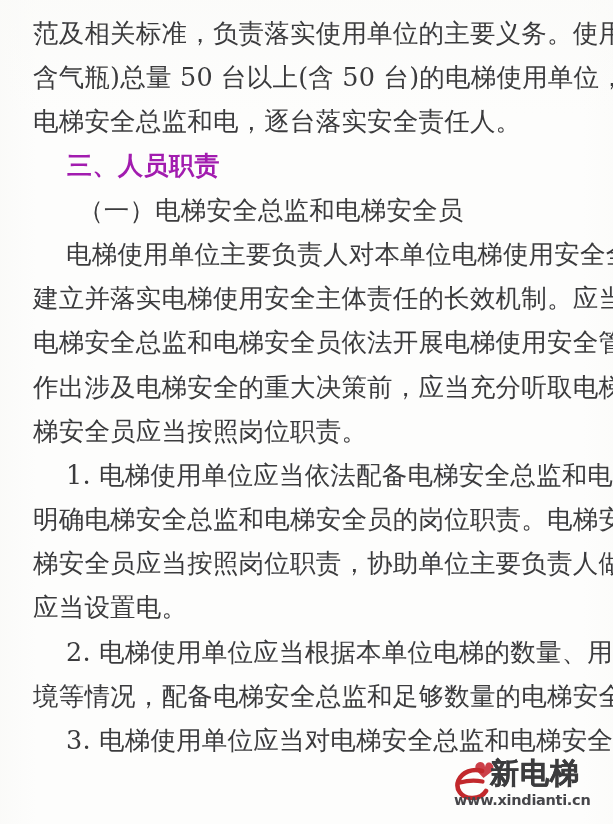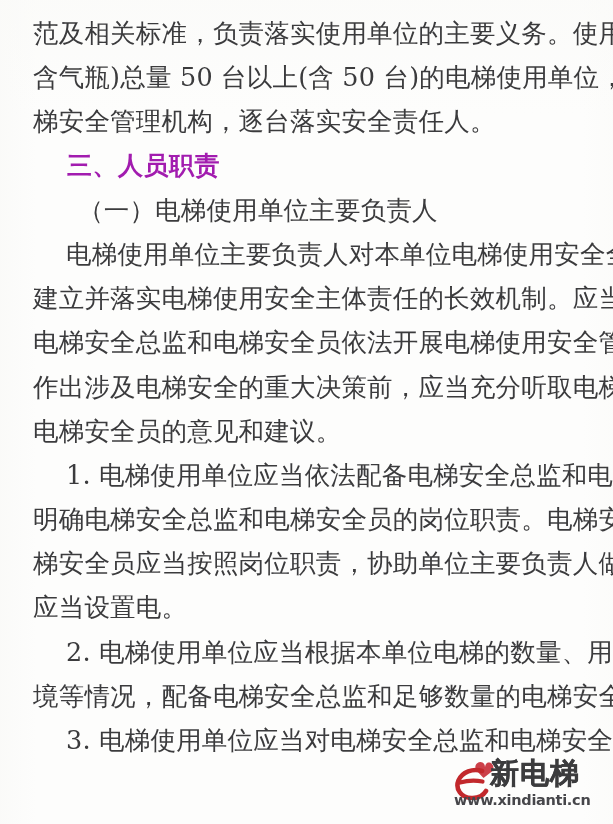--- a/index.html
+++ b/index.html
@@ -117,31 +117,31 @@
 </style>
 </head>
 <body>
 
 <div id="page">
 
   <div id="body-text">
 
     <div class="line body">范及相关标准，负责落实使用单位的主要义务。使用特种设备(不</div>
     <div class="line body">含气瓶)总量 50 台以上(含 50 台)的电梯使用单位，应当设置电</div>
-    <div class="line body">梯安全管理机构，逐台落实安全责任人。</div>
+    <div class="line body">电梯安全总监和电，逐台落实安全责任人。</div>
 
     <div class="line heading ind-h">三、人员职责</div>
 
-    <div class="line body ind2">（一）电梯使用单位主要负责人</div>
+    <div class="line body ind2">（一）电梯安全总监和电梯安全员</div>
 
     <div class="line body ind1">电梯使用单位主要负责人对本单位电梯使用安全全面负责，</div>
     <div class="line body">建立并落实电梯使用安全主体责任的长效机制。应当支持和保障</div>
     <div class="line body">电梯安全总监和电梯安全员依法开展电梯使用安全管理工作，在</div>
     <div class="line body">作出涉及电梯安全的重大决策前，应当充分听取电梯安全总监和</div>
-    <div class="line body">电梯安全员的意见和建议。</div>
+    <div class="line body">梯安全员应当按照岗位职责。</div>
 
 
     <div class="line body ind1">1. 电梯使用单位应当依法配备电梯安全总监和电梯安全员，</div>
     <div class="line body">明确电梯安全总监和电梯安全员的岗位职责。电梯安全总监和电</div>
     <div class="line body">梯安全员应当按照岗位职责，协助单位主要负责人做好电梯使用</div>
     <div class="line body">应当设置电。</div>
 
     <div class="line body ind1">2. 电梯使用单位应当根据本单位电梯的数量、用途、使用环</div>
     <div class="line body">境等情况，配备电梯安全总监和足够数量的电梯安全员，并逐台</div>
 

